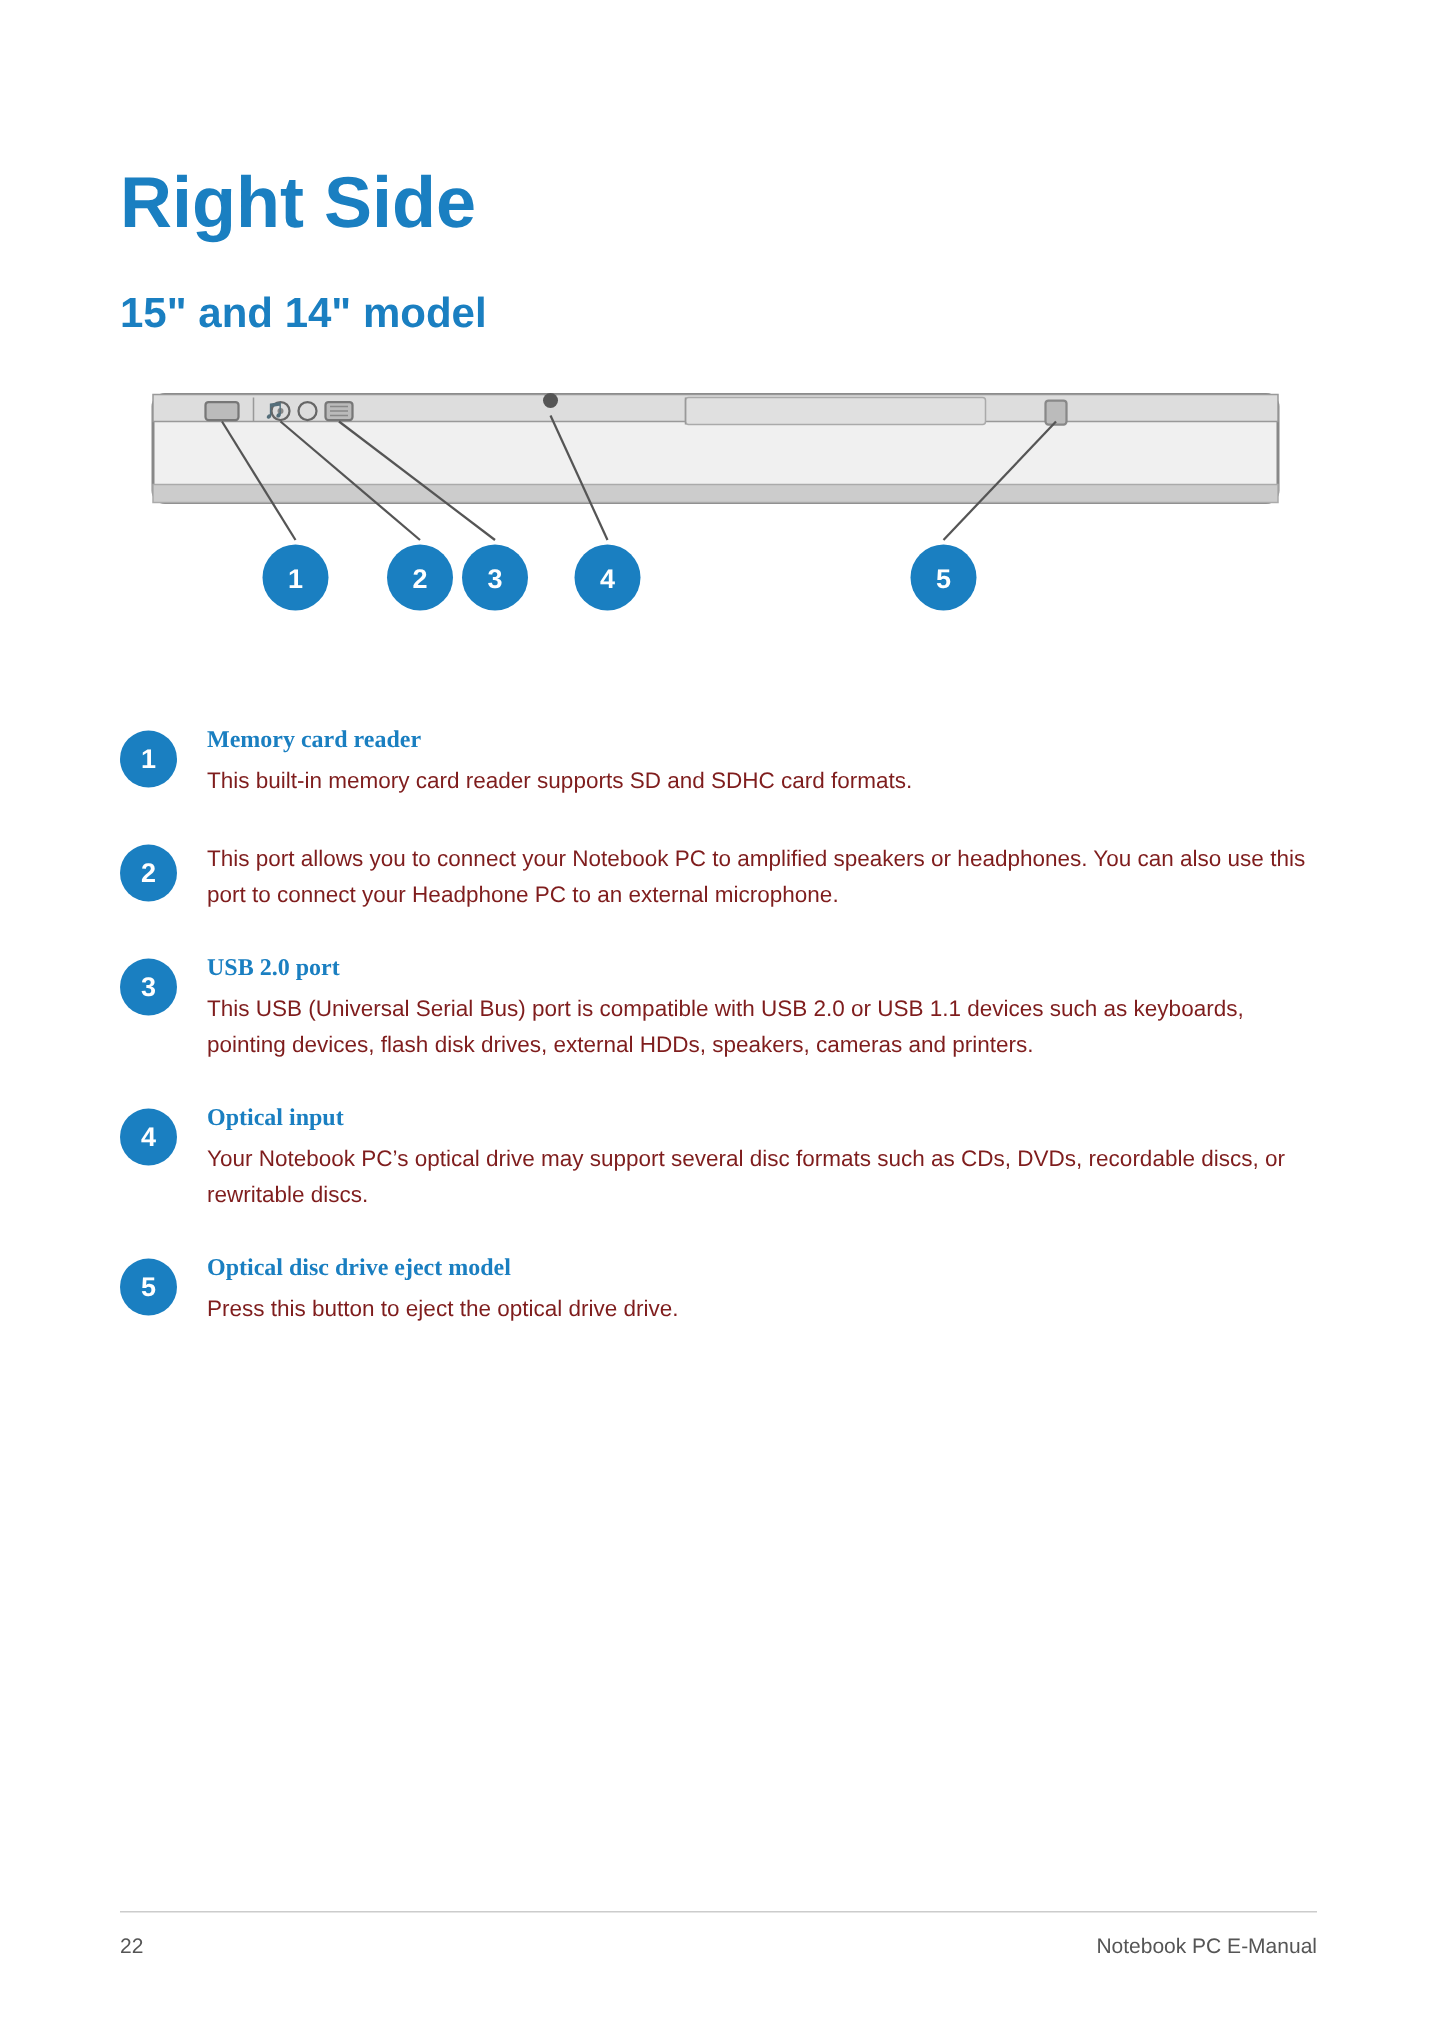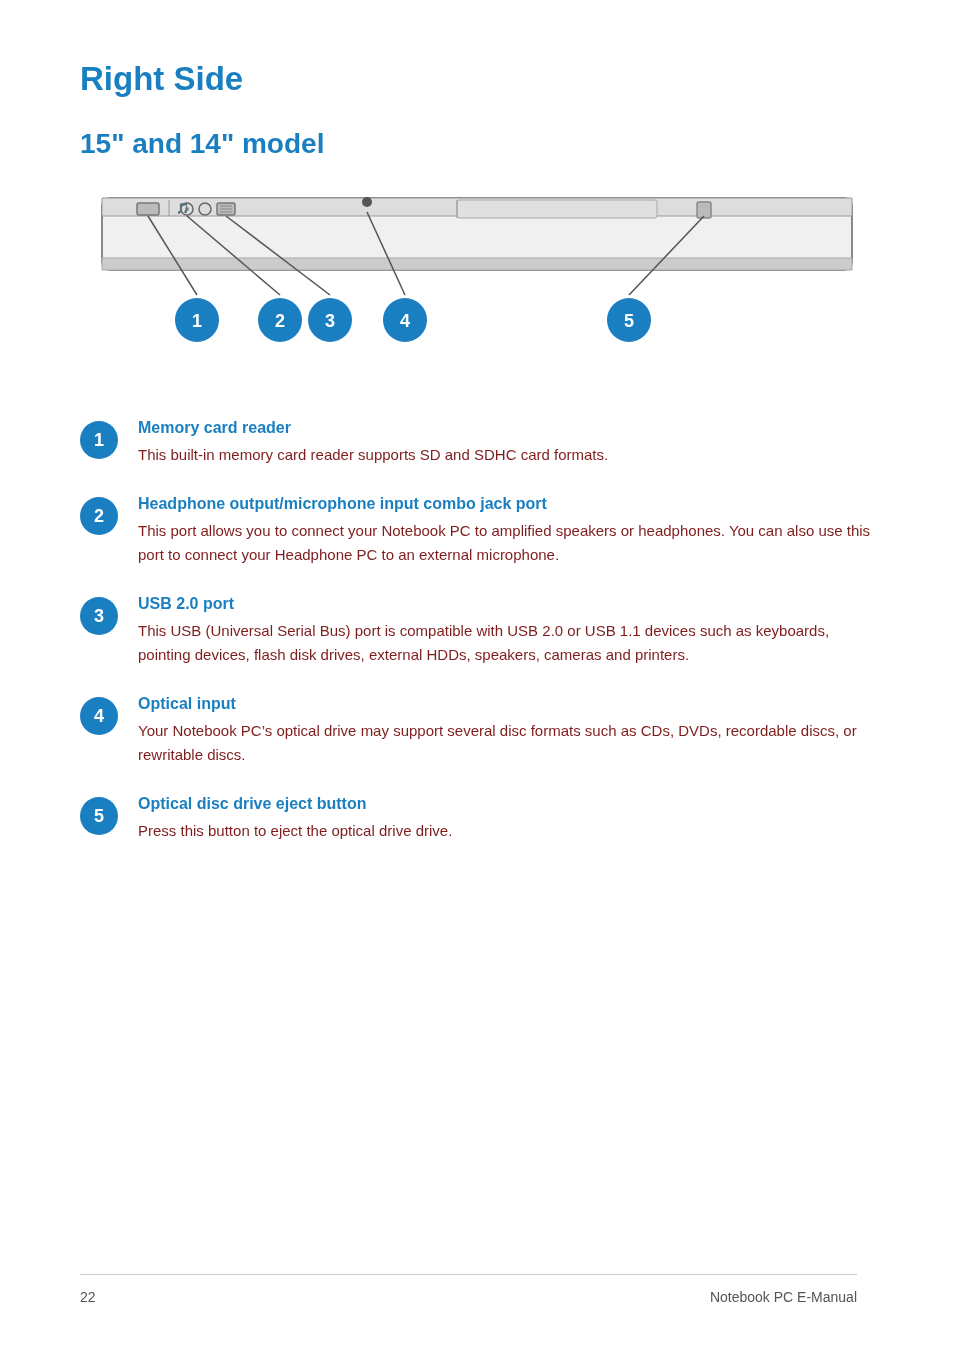--- a/index.html
+++ b/index.html
@@ -6,24 +6,25 @@
     body {
       background: #ffffff;
       font-family: 'Arial', sans-serif;
       width: 954px;
       min-height: 1345px;
       padding: 60px 80px 60px 80px;
       color: #333;
     }
 
     .page-title {
-      font-size: 33px;
+      font-size: 48px;
       font-weight: 800;
       color: #1a7fc1;
       margin-bottom: 30px;
+      margin-top: 48px;
     }
 
     .section-title {
       font-size: 28px;
       font-weight: 700;
       color: #1a7fc1;
       margin-bottom: 30px;
       border-bottom: none;
     }
 
@@ -56,34 +57,35 @@
 
     .item-content {
       flex: 1;
     }
 
     .item-title {
       font-size: 16px;
       font-weight: 700;
       color: #1a7fc1;
       margin-bottom: 6px;
+      font-family: Liberation Serif, serif;
     }
 
     .item-desc {
       font-size: 15px;
       line-height: 1.6;
       color: #7f1d1d;
     }
 
     
     .footer {
       position: absolute;
       bottom: 40px;
       left: 80px;
-      right: 97px;
+      right: 76px;
       display: flex;
       justify-content: space-between;
       align-items: center;
       border-top: 1px solid #ccc;
       padding-top: 14px;
       font-size: 14px;
       color: #555;
     }
 
     
@@ -165,21 +167,20 @@
     <div class="item-badge">1</div>
     <div class="item-content">
       <div class="item-title">Memory card reader</div>
       <div class="item-desc">This built-in memory card reader supports SD and SDHC card formats.</div>
     </div>
   </div>
 
   <div class="item-row">
     <div class="item-badge">2</div>
     <div class="item-content">
-      <div class="item-title">Headphone output/microphone input combo jack port</div>
       <div class="item-desc">This port allows you to connect your Notebook PC to amplified speakers or headphones. You can also use this port to connect your Headphone PC to an external microphone.</div>
     </div>
   </div>
 
   <div class="item-row">
     <div class="item-badge">3</div>
     <div class="item-content">
       <div class="item-title">USB 2.0 port</div>
       <div class="item-desc">This USB (Universal Serial Bus) port is compatible with USB 2.0 or USB 1.1 devices such as keyboards, pointing devices, flash disk drives, external HDDs, speakers, cameras and printers.</div>
     </div>
@@ -189,21 +190,21 @@
     <div class="item-badge">4</div>
     <div class="item-content">
       <div class="item-title">Optical input</div>
       <div class="item-desc">Your Notebook PC’s optical drive may support several disc formats such as CDs, DVDs, recordable discs, or rewritable discs.</div>
     </div>
   </div>
 
   <div class="item-row">
     <div class="item-badge">5</div>
     <div class="item-content">
-      <div class="item-title">Optical disc drive eject button</div>
+      <div class="item-title">Optical disc drive eject model</div>
       <div class="item-desc">Press this button to eject the optical drive drive.</div>
     </div>
   </div>
 
 </div>
 
 <div class="footer">
   <span>22</span>
   <span>Notebook PC E-Manual</span>
 </div>

